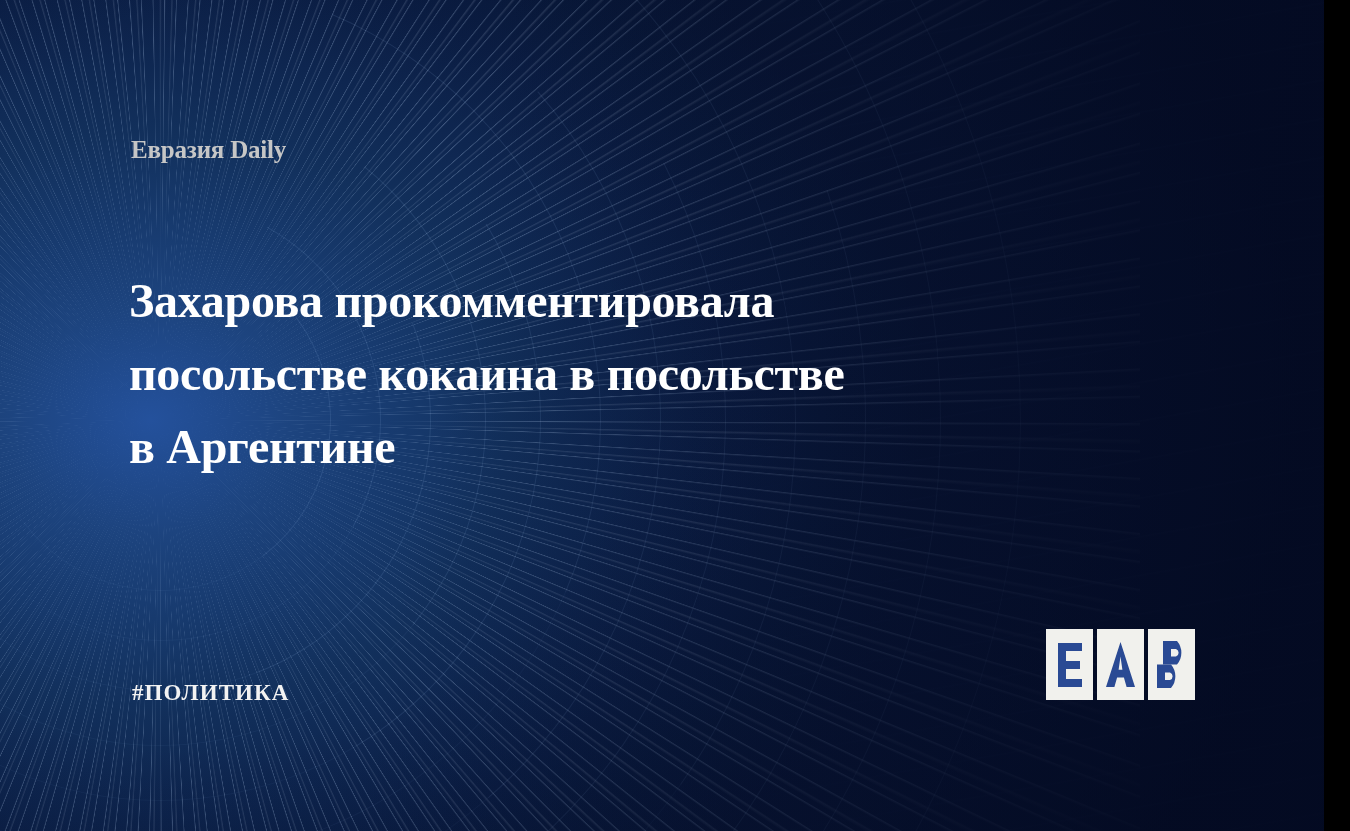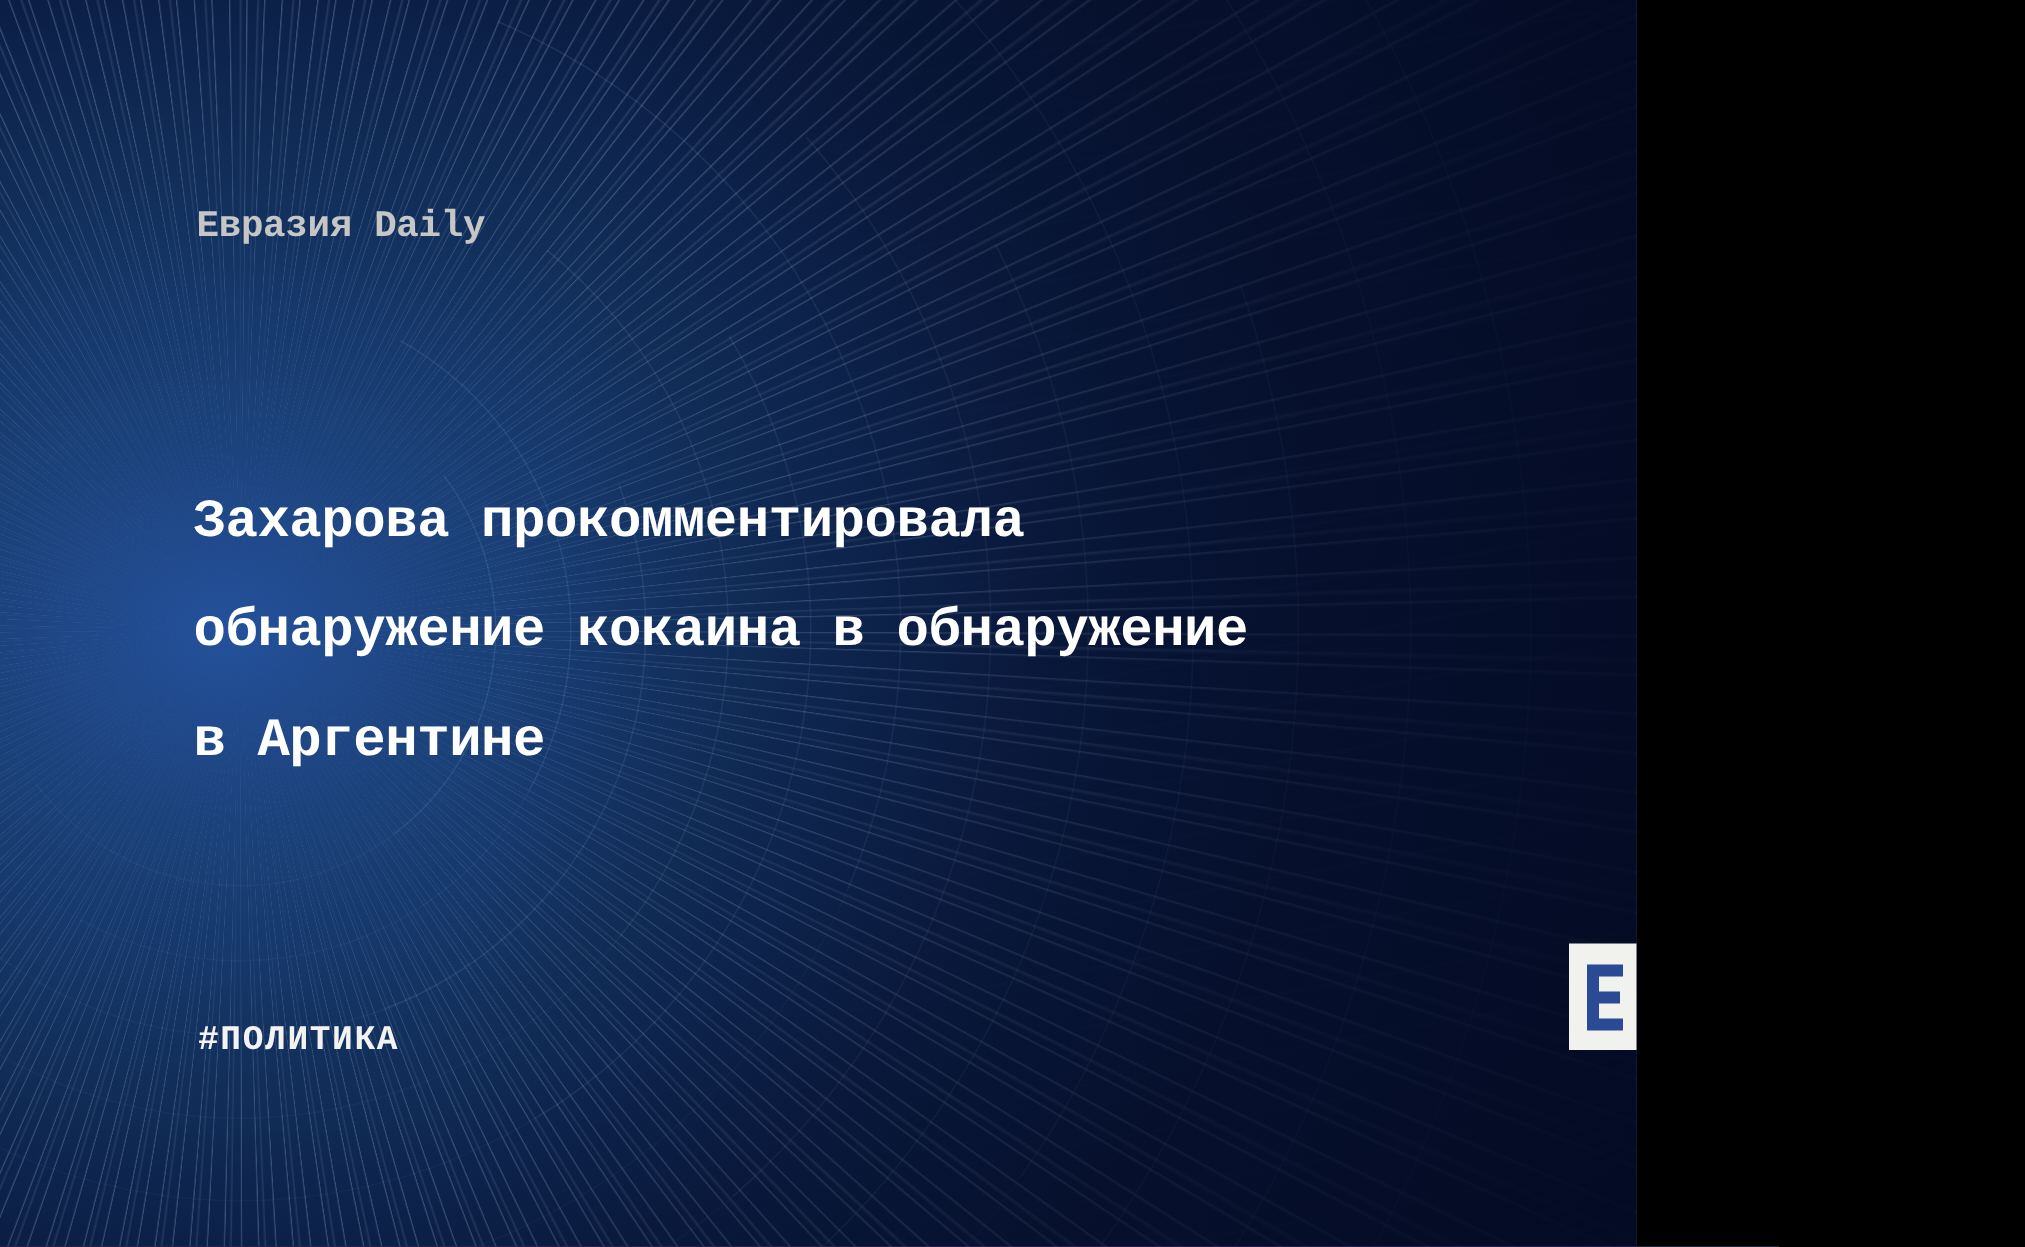--- a/index.html
+++ b/index.html
@@ -2,24 +2,24 @@
 <html><head>
 <meta charset="utf-8">
 <style>
   html, body {
     margin: 0;
     padding: 0;
     background: #000;
   }
   #card {
     position: relative;
-    width: 1091px;
+    width: 1324px;
     height: 831px;
     overflow: hidden;
-    font-family: Liberation Mono, monospace;
+    font-family: Liberation Serif, serif;
     background: #4c1d95;
   }
 
   
   .bg-base {
     position: absolute;
     inset: 0;
     background:
       radial-gradient(ellipse 780px 620px at 150px 420px,
         #24519c 0%,
@@ -157,26 +157,25 @@
     color: #c6c6c6;
     letter-spacing: -0.2px;
     white-space: nowrap;
   }
 
   .headline {
     position: absolute;
     left: 129px;
     top: 264px;
     width: 1000px;
-    font-size: 36px;
+    font-size: 48px;
     line-height: 73px;
     font-weight: bold;
     color: #ffffff;
     letter-spacing: -0.3px;
-    margin-top: 47px;
   }
   .headline .ln { display: block; white-space: nowrap; }
 
   .tag {
     position: absolute;
     left: 132px;
     top: 680px;
     font-size: 23px;
     font-weight: bold;
     color: #f3f3f3;
@@ -229,21 +228,21 @@
   <div class="streaks-right"></div>
   <div class="bg-dark-right"></div>
   <div class="bg-vignette"></div>
 
   <div class="content">
 
     <div class="brand">Евразия Daily</div>
 
     <div class="headline">
       <span class="ln">Захарова прокомментировала</span>
-      <span class="ln">обнаружение кокаина в обнаружение</span>
+      <span class="ln">посольстве кокаина в посольстве</span>
       <span class="ln">в Аргентине</span>
     </div>
 
     <div class="tag">#ПОЛИТИКА</div>
 
     <div class="logo">
 
       <div class="logo-tile">
         <svg width="47" height="71" viewBox="0 0 47 71" aria-hidden="true">
           <path class="logo-letter" d="M12 14 H36 V22 H20 V32 H34 V40 H20 V50 H36 V58 H12 Z"></path>

